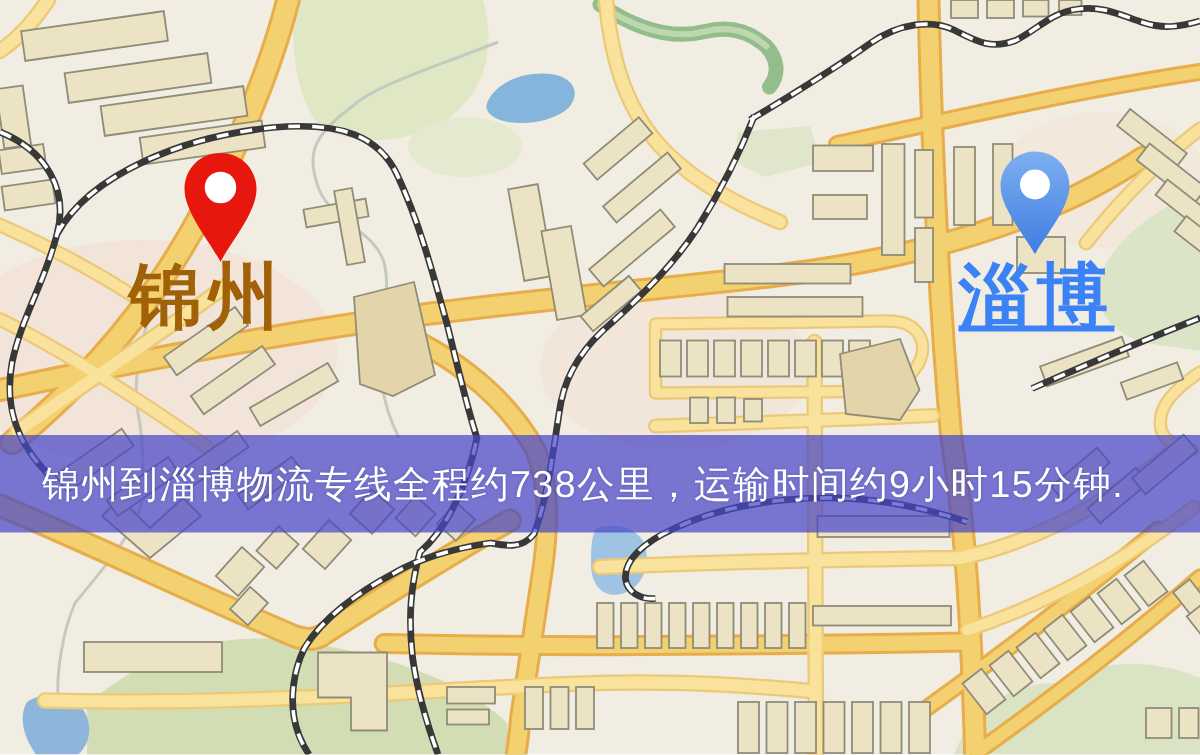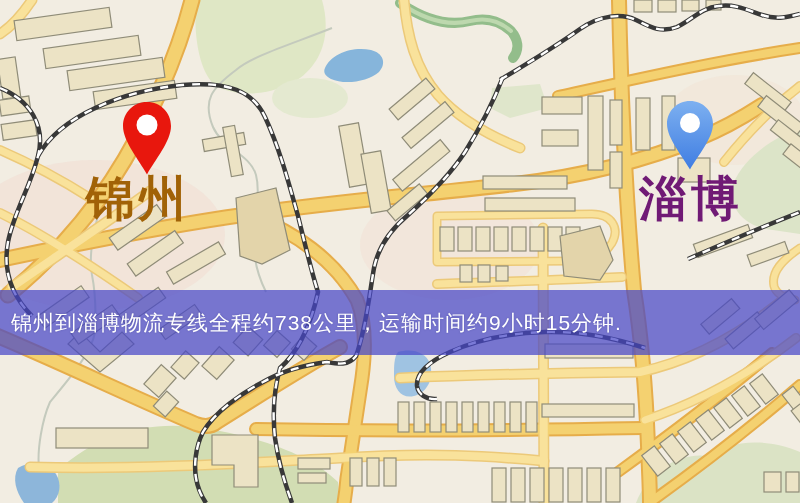--- a/index.html
+++ b/index.html
@@ -6,24 +6,24 @@
   .stage{position:relative;width:800px;height:503px;overflow:hidden;
          font-family:"Liberation Sans",sans-serif;}
   .map-svg{position:absolute;left:0;top:0;}
   .pin{position:absolute;}
   .pin-origin{left:120px;top:100px;}
   .pin-dest{left:664px;top:99px;}
   .city-label{position:absolute;font-family:"Liberation Serif","DejaVu Serif",serif;
               font-weight:700;font-size:48px;line-height:1;letter-spacing:4px;
               white-space:nowrap;}
   .label-origin{left:86px;top:175px;color:#a16207;}
-  .label-dest{left:639px;top:175px;color:#701a75;}
+  .label-dest{left:639px;top:175px;color:#3b82f6;text-decoration:underline;}
   .banner{position:absolute;left:0;top:290px;width:800px;height:65px;
           background:rgba(70,70,200,0.72);display:flex;align-items:center;}
-  .banner-text{color:#ffffff;font-size:21px;padding-left:11px;letter-spacing:1px;
+  .banner-text{color:#ffffff;font-size:25px;padding-left:28px;letter-spacing:1px;
                text-shadow:0 0 2px rgba(40,40,120,0.35);white-space:nowrap;}
   
   .park{stroke:none;}
   .bld{fill:#ece3c5;stroke:#8f8c78;stroke-width:1.2;}
   .bldd{fill:#e3d4aa;stroke:#8f8c78;stroke-width:1.2;}
   .rc{fill:none;stroke:#e6ad4a;stroke-linecap:round;stroke-linejoin:round;}
   .rf{fill:none;stroke:#f4d170;stroke-linecap:round;stroke-linejoin:round;}
   .rcm{fill:none;stroke:#ecc979;stroke-linecap:round;stroke-linejoin:round;}
   .rfm{fill:none;stroke:#f9e29b;stroke-linecap:round;stroke-linejoin:round;}
   .rwb{fill:none;stroke:#383838;stroke-width:4.5;}

